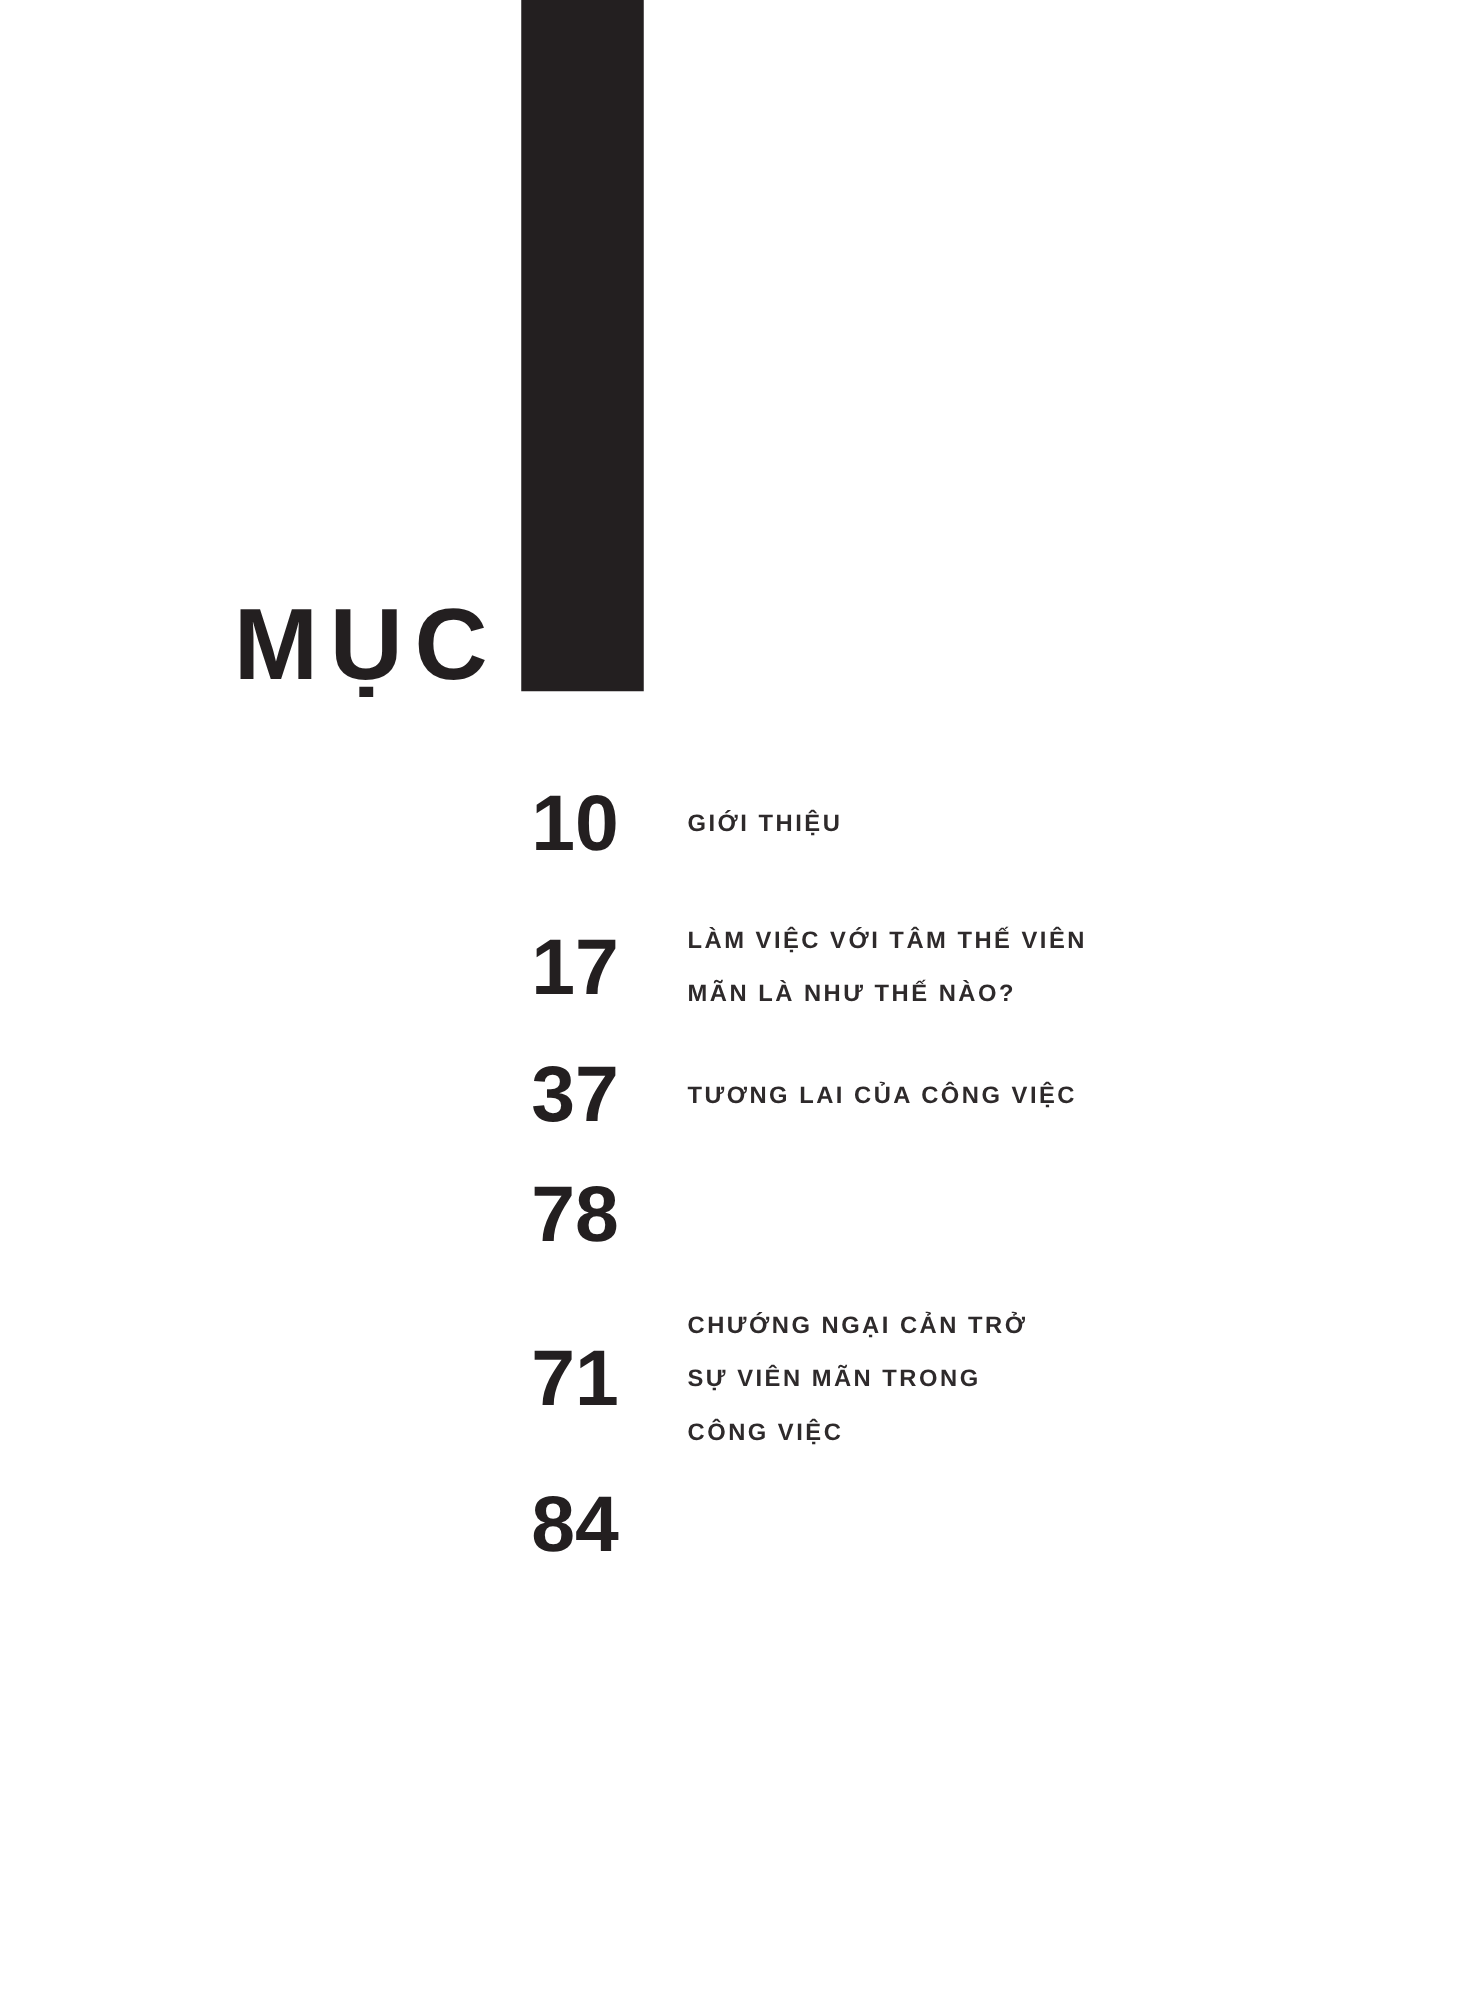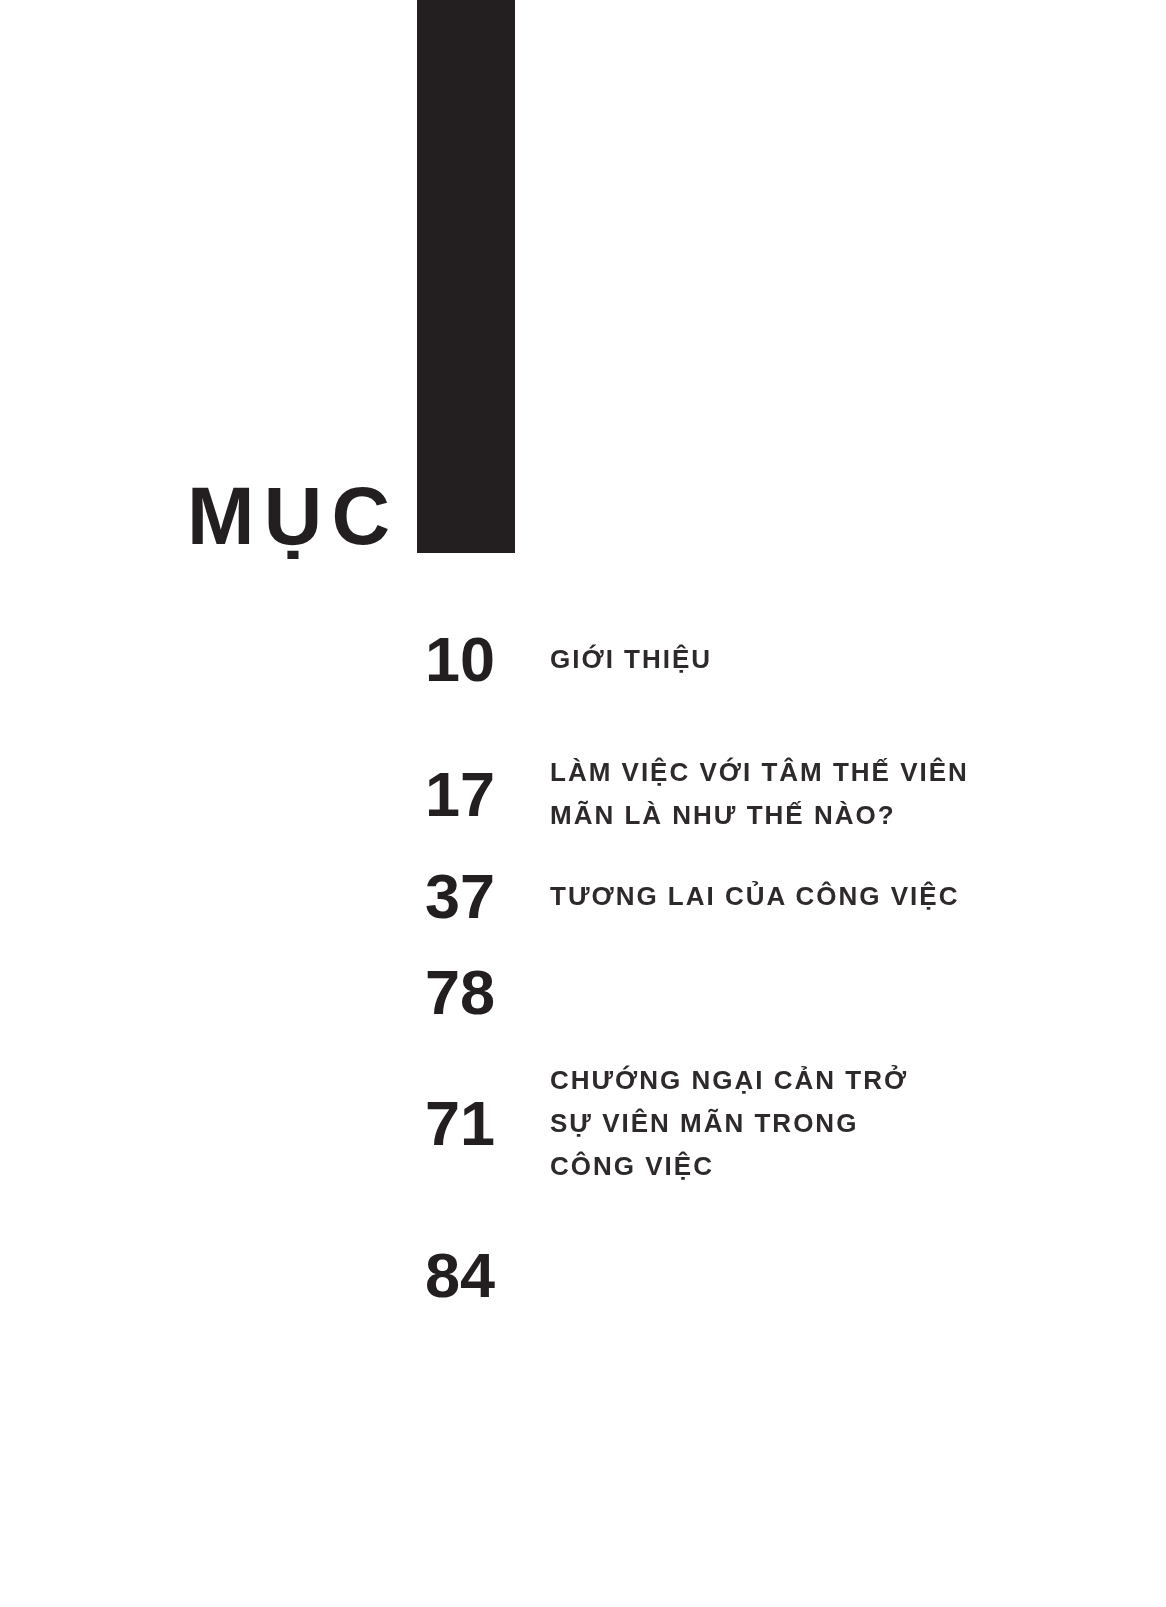--- a/index.html
+++ b/index.html
@@ -37,36 +37,36 @@
   .toc {
     position: absolute;
     left: 425px;
     top: 628px;
     width: 680px;
   }
   .toc-row {
     display: flex;
     align-items: center;
   }
-  .toc-row:nth-child(1) { margin-bottom: 60px; }
+  .toc-row:nth-child(1) { margin-bottom: 40px; }
   .toc-row:nth-child(2) { margin-bottom: 28px; }
   .toc-row:nth-child(3) { margin-bottom: 33px; }
   .toc-row:nth-child(4) { margin-bottom: 35px; }
-  .toc-row:nth-child(5) { margin-bottom: 56px; align-items: center; }
+  .toc-row:nth-child(5) { margin-bottom: 21px; align-items: center; }
   .toc-num {
     flex: 0 0 125px;
     width: 125px;
     font-size: 63px;
     font-weight: 700;
     line-height: 63px;
     color: #231f20;
   }
   .toc-entry-title {
     flex: 1;
-    font-size: 26px;
+    font-size: 19px;
     font-weight: 700;
     line-height: 43px;
     letter-spacing: 2px;
     color: #2e2a2b;
     white-space: pre-line;
   }
 </style>
 </head>
 <body>
 

